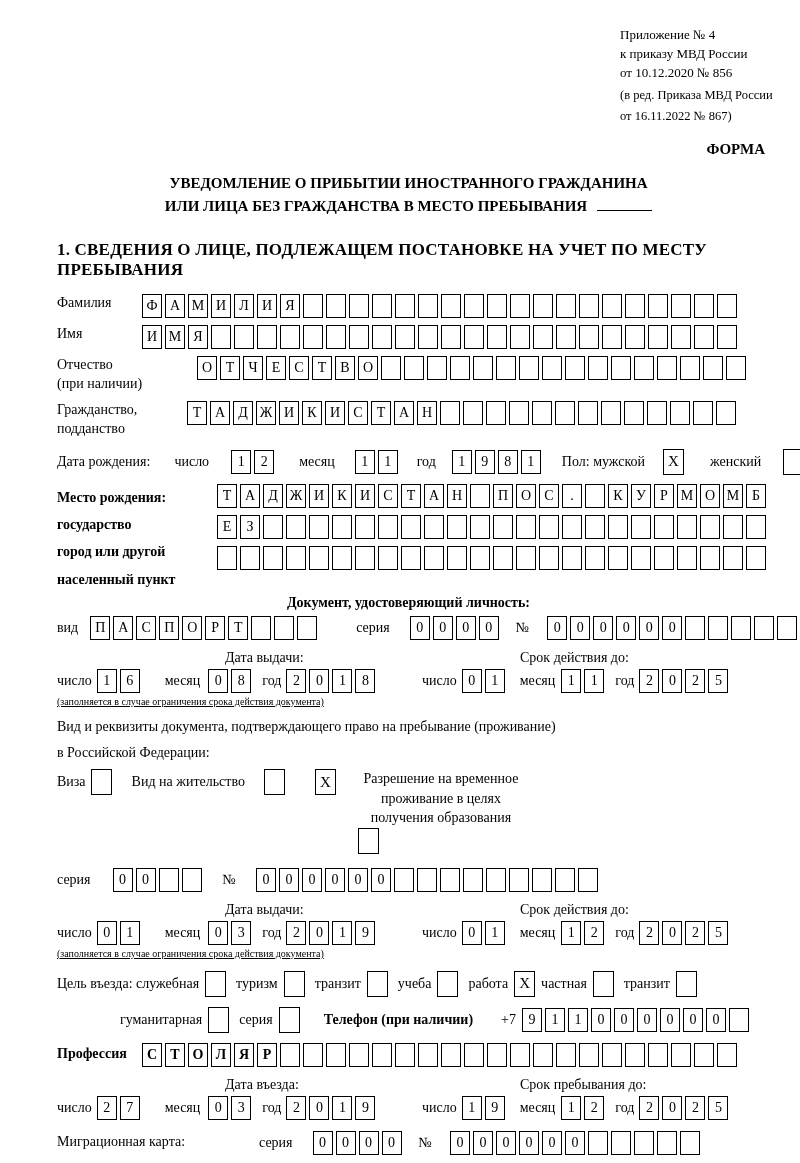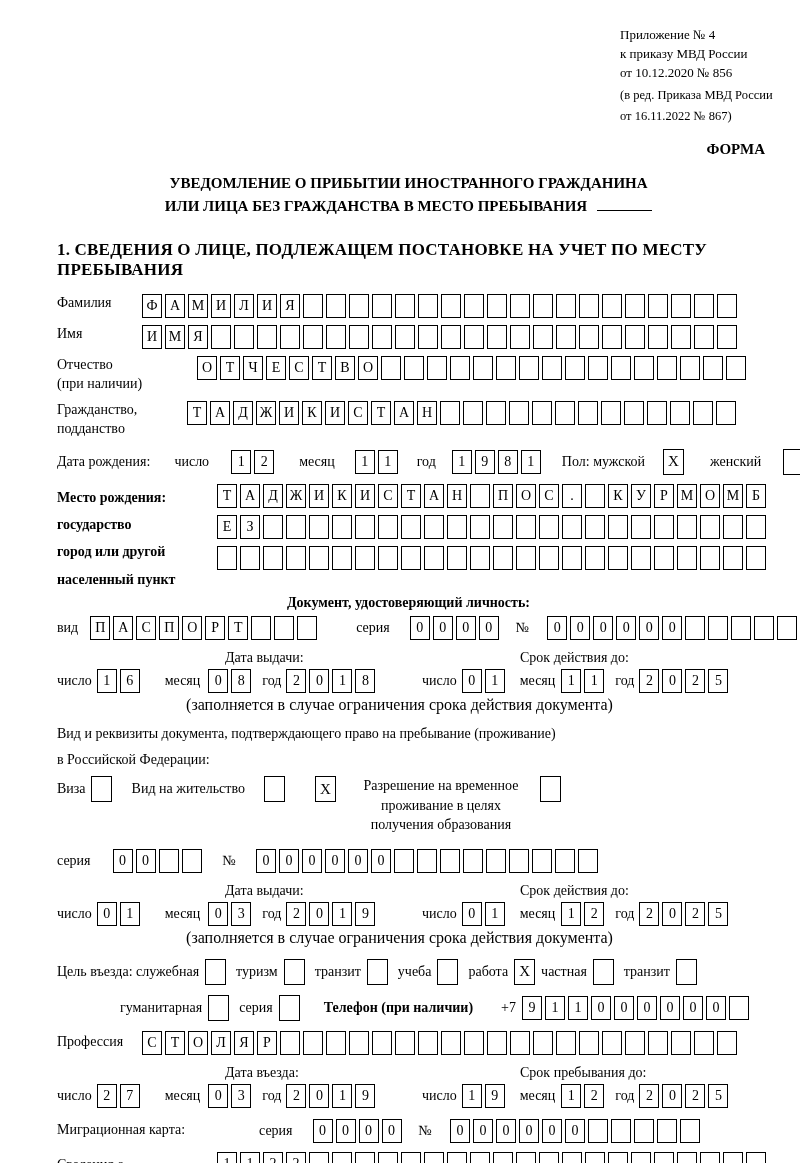--- a/index.html
+++ b/index.html
@@ -32,21 +32,21 @@
   .lw-sved{width:148px;}
   .stackcells .cells{margin-bottom:7px;}
   .inline-lab{margin:0 5px 0 0;white-space:nowrap;align-self:center;}
   
   .dates{display:flex;margin-top:10px;}
   .dgroup-l{width:365px;flex:0 0 auto;}
   .dhead-l{margin-left:168px;margin-bottom:3px;}
   .dhead-r{margin-left:98px;margin-bottom:3px;}
   .drow{display:flex;align-items:center;}
   .drow .cells{margin-right:6px;}
-  .note{font-size:16px;text-align:center;padding-right:58px;margin-top:3px;}
+  .note{font-size:10px;text-align:left;padding-right:58px;margin-top:3px;text-decoration:underline;}
   .plain{margin-top:9px;line-height:1.5;}
   
   .permits{display:flex;align-items:flex-start;margin-top:6px;}
   .permits .pitem{display:flex;align-items:flex-start;}
   .wrap-lab{text-align:center;line-height:1.4;}
   .w175{width:178px;} .w190{width:182px;}
   
   .purp{display:flex;align-items:center;margin-top:12px;flex-wrap:nowrap;}
   .purp .cb{margin:0 10px 0 6px;}
   .purp .cb:last-child{margin-right:0;}
@@ -415,21 +415,21 @@
       <span class="inline-lab">Виза</span>
       <span class="cb"></span>
     </div>
     <div class="pitem" style="margin-left:20px;">
       <span class="inline-lab">Вид на жительство</span>
       <span class="cb" style="margin-left:14px;"></span>
     </div>
     <div class="pitem" style="margin-left:22px;">
       <span class="cb" style="margin-left:8px;">X</span>
     </div>
-    <div class="pitem" style="margin-left:14px;">
+    <div class="pitem" style="margin-left:14px;flex-direction:column;">
       <span class="wrap-lab w190">Разрешение на временное проживание в целях получения образования</span>
       <span class="cb" style="margin-left:8px;"></span>
     </div>
   </div>
 
   <div class="row" style="align-items:center;margin-top:14px;">
     <span class="inline-lab" style="margin-right:10px;">серия</span>
     <div class="cells">
           <span class="cell">0</span>
           <span class="cell">0</span>
@@ -535,21 +535,21 @@
           <span class="cell">0</span>
           <span class="cell">0</span>
           <span class="cell">0</span>
           <span class="cell">0</span>
           <span class="cell">0</span>
           <span class="cell">0</span>
           <span class="cell"></span>
         </span>
   </div>
 
-  <div class="row" style="align-items:center;margin-top:10px;">
+  <div class="row" style="align-items:center;margin-top:10px;font-weight:bold;">
     <div class="lab lw-prof">Профессия</div>
     <div class="cells">
           <span class="cell">С</span>
           <span class="cell">Т</span>
           <span class="cell">О</span>
           <span class="cell">Л</span>
           <span class="cell">Я</span>
           <span class="cell">Р</span>
           <span class="cell"></span>
           <span class="cell"></span>

